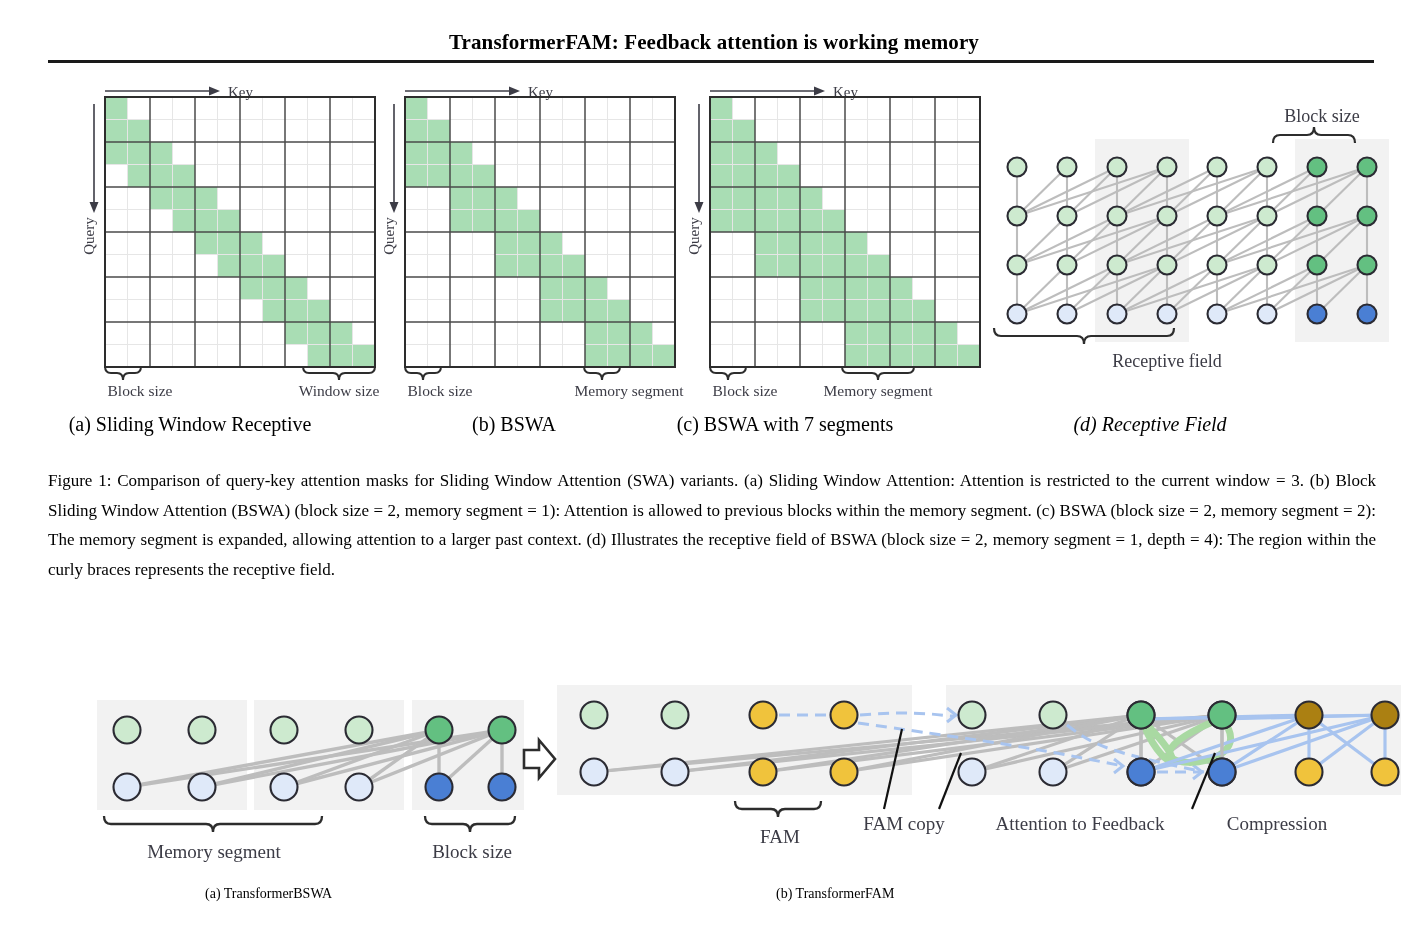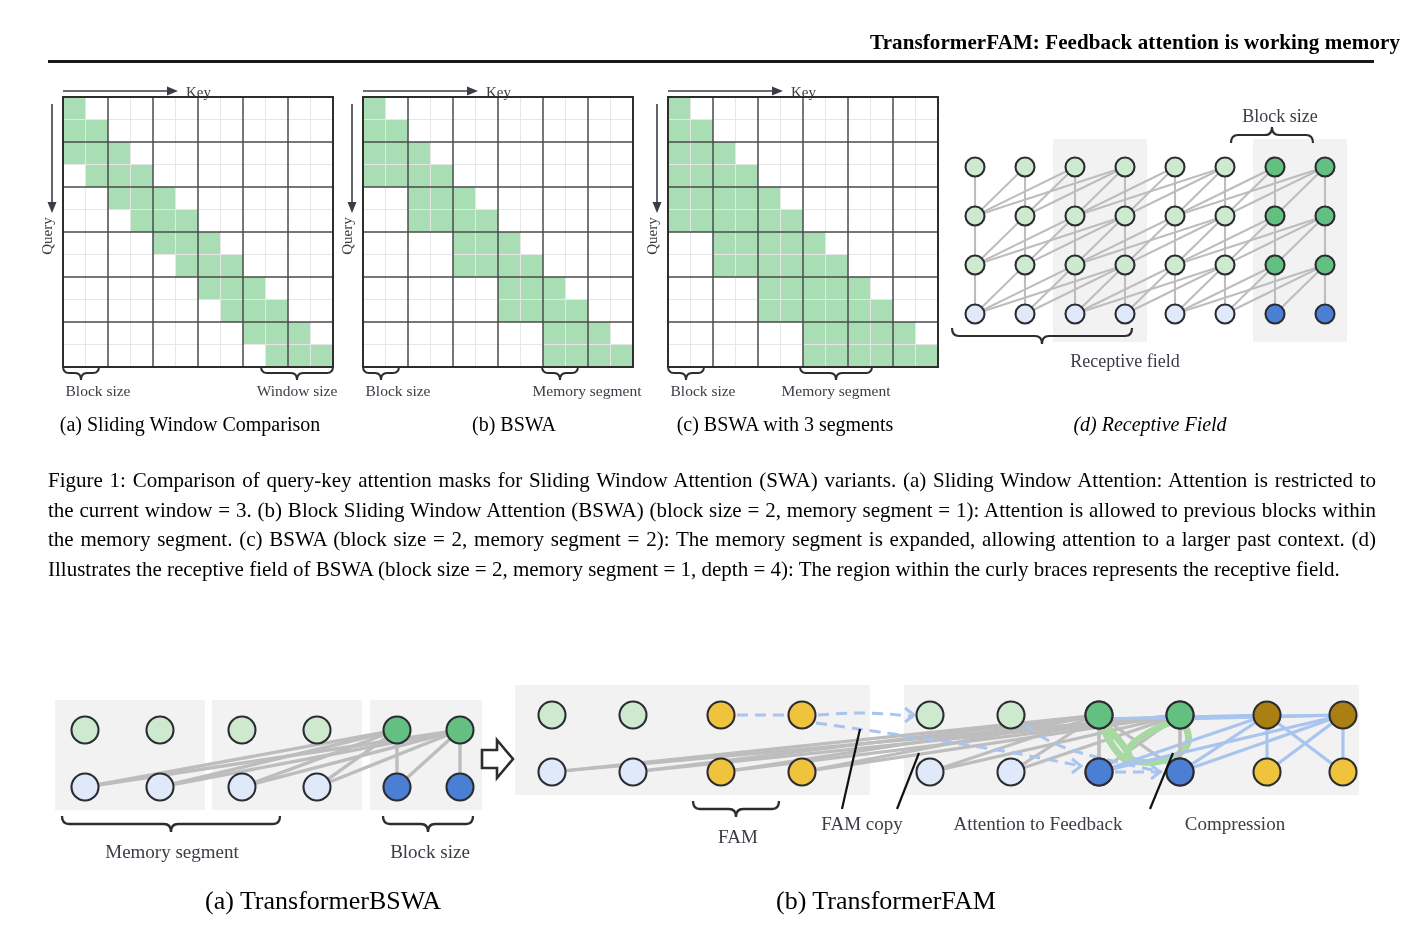--- a/index.html
+++ b/index.html
@@ -9,50 +9,50 @@
     background: #ffffff;
     font-family: "Liberation Serif", serif;
     color: #000;
     position: relative;
     overflow: hidden;
   }
 
   
   #header {
     position: absolute; left: 0; top: 30px; width: 1400px;
-    text-align: right;
+    text-align: center;
     padding-left: 28px;
   }
   #header .title {
     font-weight: bold; font-size: 21px; letter-spacing: .1px;
   }
   #header .rule {
     position: absolute; left: 48px; top: 30px; width: 1326px;
     height: 3px; background: #1a1a1a;
   }
 
   
-  .stage { position: absolute; }
+  .stage { position: absolute; margin-left: 42px; }
 
   
   .subcap {
     position: absolute; font-size: 20px; text-align: center;
     white-space: nowrap;
   }
 
   
   #figcaption {
     position: absolute; left: 48px; top: 466px; width: 1328px;
-    font-size: 21px; line-height: 29.5px; text-align: justify;
+    font-size: 17px; line-height: 29.5px; text-align: justify;
     text-justify: inter-word;
   }
 
   
   .botcap {
-    position: absolute; font-size: 26px; white-space: nowrap;
+    position: absolute; font-size: 14px; white-space: nowrap;
   }
 
   svg { display: block; overflow: visible; }
   text { font-family: "Liberation Serif", serif; }
 </style>
 </head>
 <body>
 
 <div id="header">
   <div class="title">TransformerFAM: Feedback attention is working memory</div>
@@ -132,21 +132,21 @@
     <g>
       <path d="M1,286 q0,7 6,7 h6 q6,0 6,7 q0,-7 6,-7 h6 q6,0 6,-7" transform="translate(22,0)" fill="none" stroke="#2d2d2d" stroke-width="2"></path>
     </g>
     <text x="58" y="316" font-size="15.5" fill="#3c3c46" text-anchor="middle">Block size</text>
     <g>
       <path d="M0,286 q0,7 6,7 h24 q6,0 6,7 q0,-7 6,-7 h24 q6,0 6,-7" transform="translate(221,0)" fill="none" stroke="#2d2d2d" stroke-width="2"></path>
     </g>
     <text x="257" y="316" font-size="15.5" fill="#3c3c46" text-anchor="middle">Window size</text>
   </svg>
 </div>
-<div class="subcap" style="left:40px; top:413px; width:300px;">(a) Sliding Window Comparison</div>
+<div class="subcap" style="left:40px; top:413px; width:300px;">(a) Sliding Window Receptive</div>
 
 <div class="stage" style="left:340px; top:80px; width:310px; height:320px;">
   <svg width="310" height="320" viewBox="0 0 310 320">
     <g>
       <line x1="23" y1="11" x2="127" y2="11" stroke="#3c3c46" stroke-width="1.6"></line>
       <polygon points="127,6.5 138,11 127,15.5" fill="#3c3c46"></polygon>
     </g>
     <text x="146" y="17" font-size="15" fill="#3c3c46">Key</text>
     <g>
       <line x1="12" y1="24" x2="12" y2="122" stroke="#3c3c46" stroke-width="1.6"></line>
@@ -322,21 +322,21 @@
     <g>
       <path d="M1,286 q0,7 6,7 h6 q6,0 6,7 q0,-7 6,-7 h6 q6,0 6,-7" transform="translate(22,0)" fill="none" stroke="#2d2d2d" stroke-width="2"></path>
     </g>
     <text x="58" y="316" font-size="15.5" fill="#3c3c46" text-anchor="middle">Block size</text>
     <g>
       <path d="M0,286 q0,7 6,7 h24 q6,0 6,7 q0,-7 6,-7 h24 q6,0 6,-7" transform="translate(155,0)" fill="none" stroke="#2d2d2d" stroke-width="2"></path>
     </g>
     <text x="191" y="316" font-size="15.5" fill="#3c3c46" text-anchor="middle">Memory segment</text>
   </svg>
 </div>
-<div class="subcap" style="left:640px; top:413px; width:290px;">(c) BSWA with 3 segments</div>
+<div class="subcap" style="left:640px; top:413px; width:290px;">(c) BSWA with 7 segments</div>
 
 <div class="stage" style="left:940px; top:95px; width:440px; height:300px;">
   <svg id="rf-svg" width="440" height="300" viewBox="0 0 440 300">
     <g id="rf-bands">
         <rect x="113" y="44" width="94" height="203" fill="#f2f2f2"></rect>
         <rect x="313" y="44" width="94" height="203" fill="#f2f2f2"></rect>
       </g>
     <g id="rf-edges">
         <line x1="35" y1="121" x2="35" y2="72" stroke="#bdbdbd" stroke-width="2.1"></line>
         <line x1="35" y1="121" x2="85" y2="72" stroke="#bdbdbd" stroke-width="2.1"></line>

